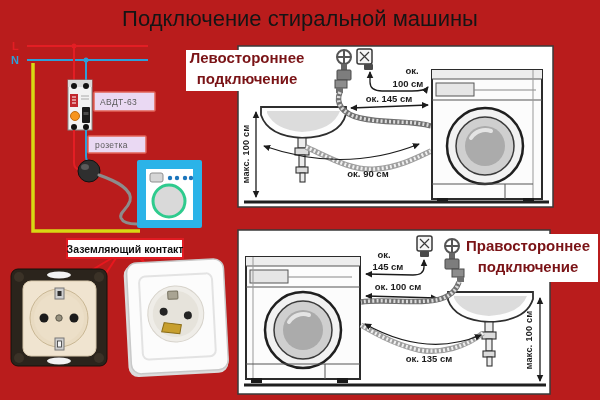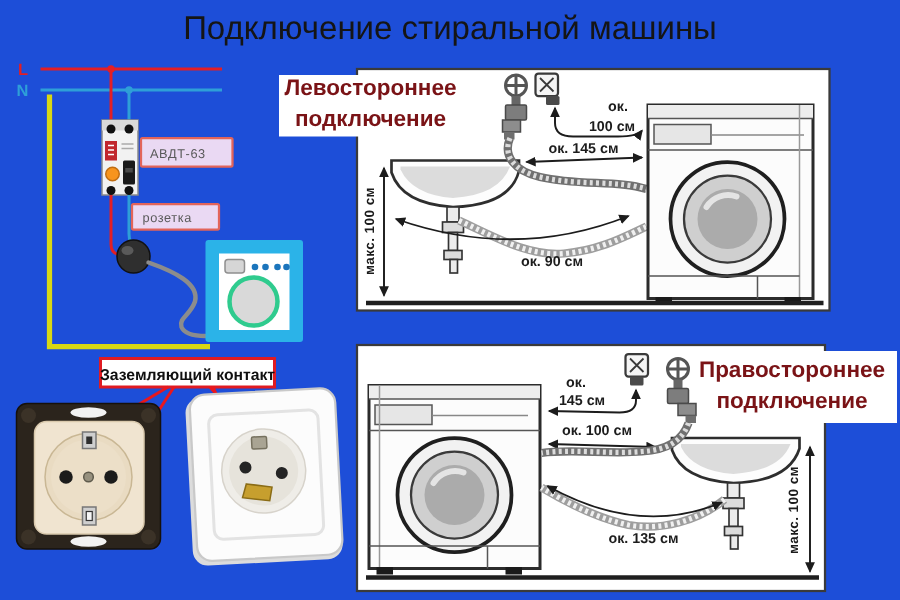--- a/index.html
+++ b/index.html
@@ -1,16 +1,16 @@
 <!DOCTYPE html>
 <html><head>
 <meta charset="utf-8">
 <style>
   html,body{margin:0;padding:0;background:#fff;}
-  .stage{position:relative;width:600px;height:400px;background:#1d4ed8;overflow:hidden;
+  .stage{position:relative;width:600px;height:400px;background:#b91c1c;overflow:hidden;
          font-family:"Liberation Sans",sans-serif;}
   svg{position:absolute;left:0;top:0;}
   text{font-family:"Liberation Sans",sans-serif;}
   .meas{font-size:9.5px;font-weight:bold;fill:#1c1c1c;}
   .meas-rot{font-size:9px;font-weight:bold;fill:#1c1c1c;letter-spacing:.3px;}
   .panel-title{font-size:15px;font-weight:bold;fill:#7a1316;}
   .wire-label{font-size:11px;font-weight:bold;}
   .box-label{font-size:8.5px;fill:#5a5a5a;letter-spacing:.4px;}
 </style>
 </head>

